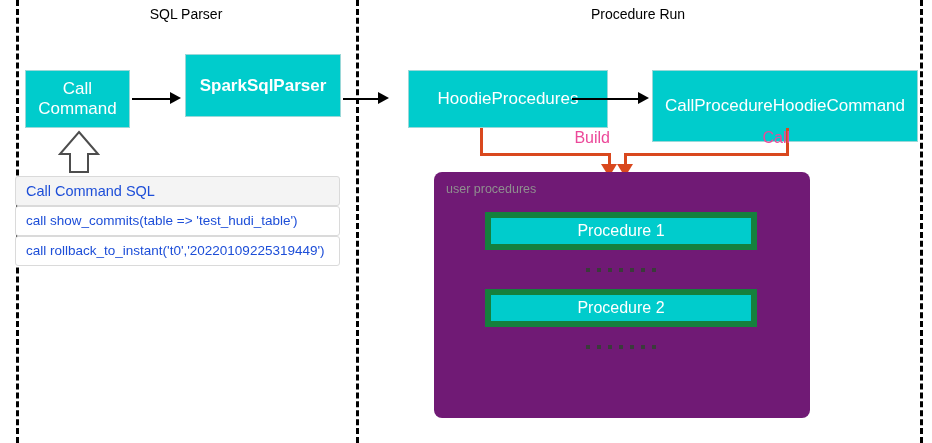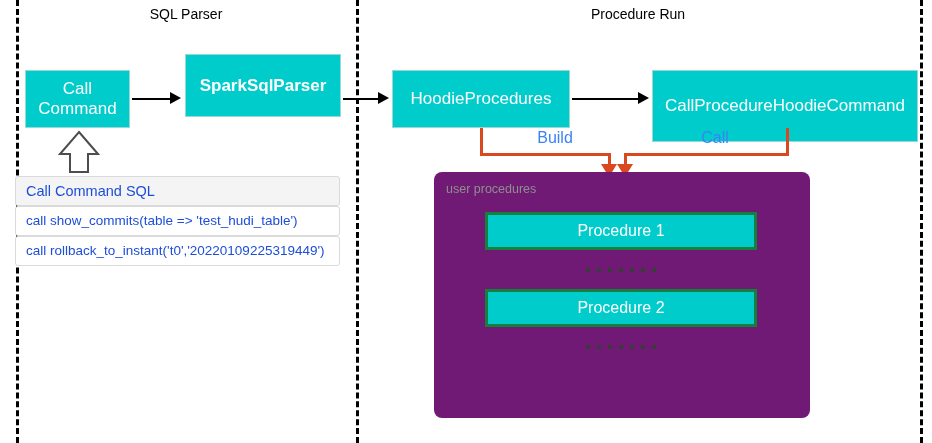--- a/index.html
+++ b/index.html
@@ -46,21 +46,21 @@
     align-items: center;
     justify-content: center;
     text-align: center;
     font-size: 17px;
     line-height: 20px;
     box-sizing: border-box;
     border: 1px solid #9ad8d8;
   }
   #node-call-command { left: 25px;  top: 70px; width: 105px; height: 58px; }
   #node-spark-parser { left: 185px; top: 54px; width: 156px; height: 63px; font-weight: bold; }
-  #node-hoodie-procs { left: 392px; top: 70px; width: 178px; height: 58px; }
+  #node-hoodie-procs { left: 408px; top: 70px; width: 200px; height: 58px; }
   #node-call-proc-cmd{ left: 652px; top: 70px; width: 266px; height: 72px; }
 
   .arrow-line {
     position: absolute;
     height: 0;
     border-top: 2px solid #000000;
     top: 98px;
   }
   .arrow-head {
     position: absolute;
@@ -130,22 +130,22 @@
   #o-left-head{ left: 601px; top: 164px; }
 
   #o-right-v1 { left: 786px; top: 128px; width: 3px;  height: 28px; }
   #o-right-h  { left: 624px; top: 153px; width: 165px;height: 3px;  }
   #o-right-v2 { left: 624px; top: 153px; width: 3px;  height: 14px; }
   #o-right-head{left: 617px; top: 164px; }
 
   .edge-label {
     position: absolute;
     font-size: 16px;
-    color: #3b82f6;
-    text-align: center;
+    color: #ec4899;
+    text-align: right;
     white-space: nowrap;
   }
   #label-build { left: 500px; top: 129px; width: 110px; }
   #label-call  { left: 640px; top: 129px; width: 150px; }
 
   
   #procedures-panel {
     position: absolute;
     left: 434px;
     top: 172px;
@@ -166,21 +166,21 @@
     left: 51px;
     width: 272px;
     height: 38px;
     background: #00CCCC;
     color: #ffffff;
     display: flex;
     align-items: center;
     justify-content: center;
     font-size: 16px;
     box-sizing: border-box;
-    border: 3px solid #15803d;
+    border: 6px solid #15803d;
   }
   #proc-1 { top: 40px; }
   #proc-2 { top: 117px; }
   #proc-3 { top: 194px; }
 
   .dots {
     position: absolute;
     left: 51px;
     width: 272px;
     height: 39px;

